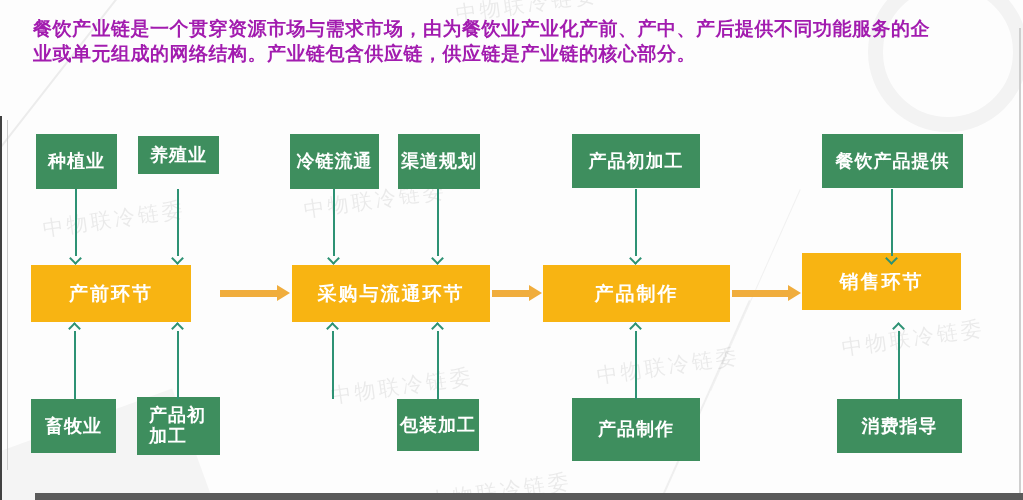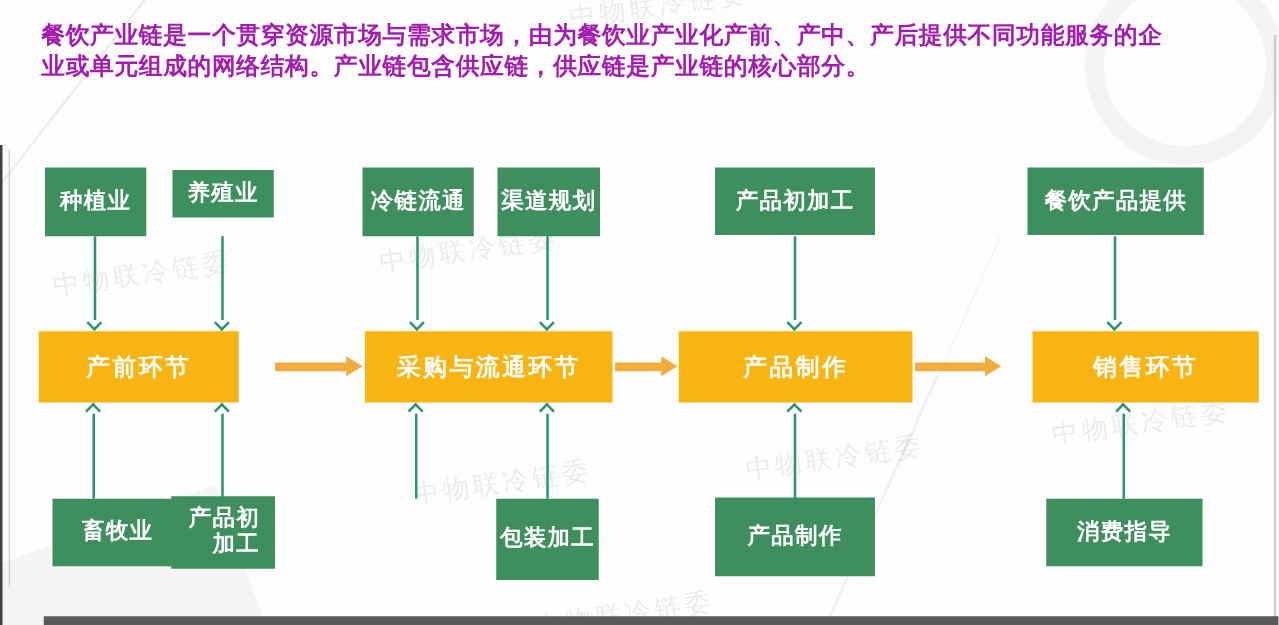--- a/index.html
+++ b/index.html
@@ -19,41 +19,41 @@
   }
   
   #intro{
     position:absolute;left:33px;top:16px;width:905px;
     font-size:19px;line-height:25px;font-weight:700;
     color:#a21caf;letter-spacing:0.5px;
   }
   
   .box{
     position:absolute;display:flex;align-items:center;justify-content:center;
-    color:#ffffff;font-weight:700;text-align:right;
+    color:#ffffff;font-weight:700;text-align:left;
   }
   .green{background:var(--green);font-size:18px;letter-spacing:1px;line-height:1.15;}
   .orange{background:var(--orange);font-size:19px;letter-spacing:2px;}
   
   #b-zhongzhi {left:36px; top:134px; width:81px; height:55px;}
   #b-yangzhi  {left:138px;top:136px; width:81px; height:38px;}
   #b-lenglian {left:290px;top:134px; width:89px; height:55px;}
   #b-qudao    {left:398px;top:134px; width:82px; height:55px;}
   #b-chupin   {left:572px;top:134px; width:128px;height:54px;}
   #b-canyin   {left:822px;top:134px; width:141px;height:54px;}
   
   #s-chanqian {left:31px; top:265px; width:160px;height:57px;}
   #s-caigou   {left:292px;top:265px; width:198px;height:57px;}
   #s-shengchan{left:543px;top:265px; width:187px;height:57px;}
-  #s-xiaoshou {left:802px;top:265px; width:181px;height:57px;margin-left:24px;}
-  
-  #b-xumu     {left:42px; top:399px; width:104px; height:54px;font-family:Liberation Mono, monospace;}
+  #s-xiaoshou {left:802px;top:253px; width:159px;height:57px;}
+  
+  #b-xumu     {left:31px; top:399px; width:85px; height:54px;}
   #b-shipin   {left:137px;top:397px; width:83px; height:58px; padding:0 12px;}
   #b-baoxian  {left:288px;top:399px; width:90px; height:54px;}
-  #b-baozhuang{left:397px;top:399px; width:82px; height:65px;}
+  #b-baozhuang{left:397px;top:399px; width:82px; height:52px;}
   #b-zhizuo   {left:572px;top:398px; width:128px;height:63px;}
   #b-xiaofei  {left:837px;top:399px; width:125px;height:54px;}
   
   .varrow{position:absolute;width:12px;}
   .varrow .shaft{position:absolute;left:5px;width:2px;background:var(--teal);}
   .varrow.down .shaft{top:0;bottom:9px;}
   .varrow.up   .shaft{top:9px;bottom:0;}
   .varrow .chev{position:absolute;left:1px;width:9px;height:9px;border:0 solid var(--teal);transform:rotate(45deg);}
   .varrow.down .chev{bottom:2px;border-width:0 2px 2px 0;}
   .varrow.up   .chev{top:2px;border-width:2px 0 0 2px;}

